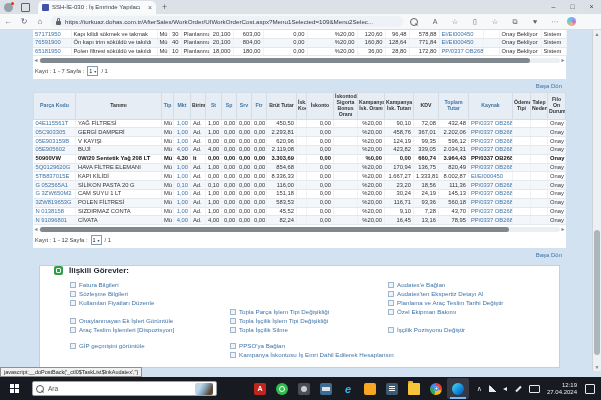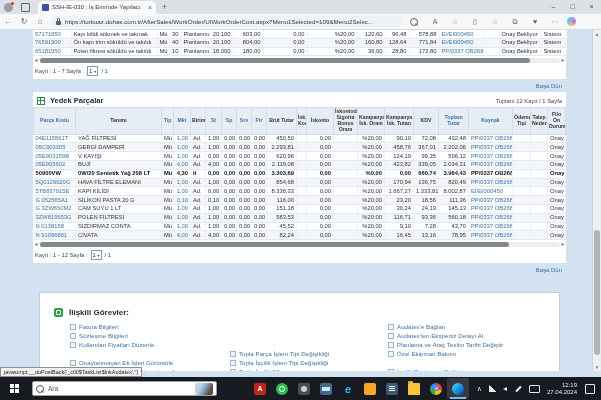--- a/index.html
+++ b/index.html
@@ -59,21 +59,21 @@
   .band{height:13px;display:flex;align-items:center;justify-content:flex-end;padding-right:4px;}
   .top-link{font-size:6px;color:#3f74a8;}
   
   .sec-head{display:flex;align-items:center;height:13px;padding:2px 4px 0 4px;}
   .xls-ic{position:relative;width:8px;height:8px;background:#fff;border:1px solid #2e8b44;box-sizing:border-box;margin-right:5px;}
   .xls-ic:before{content:"";position:absolute;left:2px;top:0;width:1px;height:6px;background:#2e8b44;}
   .xls-ic:after{content:"";position:absolute;left:0;top:2px;width:6px;height:1px;background:#2e8b44;}
   .sec-title{font-size:7.5px;font-weight:bold;color:#1c2530;}
   .sec-total{margin-left:auto;font-size:5.8px;color:#444;}
   
-  .panel{background:#fff;border:1px solid #b9d2e8;margin:16px 6px;padding:15px 0 8px 0;}
+  .panel{background:#fff;border:1px solid #b9d2e8;margin:4px 6px;padding:0 0 8px 0;}
   .panel-head{display:flex;align-items:center;padding-left:14px;margin-bottom:5px;}
   .task-head-ic{position:relative;width:9px;height:9px;background:#2f9e44;border-radius:2px;margin-right:6px;}
   .task-head-ic:after{content:"";position:absolute;left:2px;top:2px;width:5px;height:5px;border:1px solid #fff;border-radius:1px;box-sizing:border-box;}
   .panel-title{font-size:8px;font-weight:bold;color:#1c2530;}
   .task-grid{padding-left:30px;}
   .task-row{display:grid;grid-template-columns:160px 158px auto;height:9px;align-items:center;}
   .task-row.gap{margin-top:7px;}
   .task-cell{display:flex;align-items:center;overflow:visible;white-space:nowrap;font-size:6.2px;color:#3f74a8;}
   .task-ic{width:4px;height:4px;border:1px solid #9fb6cc;background:#eef4fa;margin-right:3px;flex:0 0 auto;}
   
@@ -255,25 +255,20 @@
           </span>
           <span>/ 1</span>
         </div>
       </div>
 
       <div class="band">
         <span class="top-link">Başa Dön</span>
       </div>
 
       <div class="white">
-        <div class="sec-head">
-          <span class="xls-ic"></span>
-          <span class="sec-title">Yedek Parçalar</span>
-          <span class="sec-total">Toplam 12 Kayıt / 1 Sayfa</span>
-        </div>
         <table>
           <colgroup>
             <col style="width:42px">
               <col style="width:86px">
               <col style="width:12px">
               <col style="width:17px">
             <col style="width:15px">
               <col style="width:16px">
               <col style="width:15px">
               <col style="width:15px">

